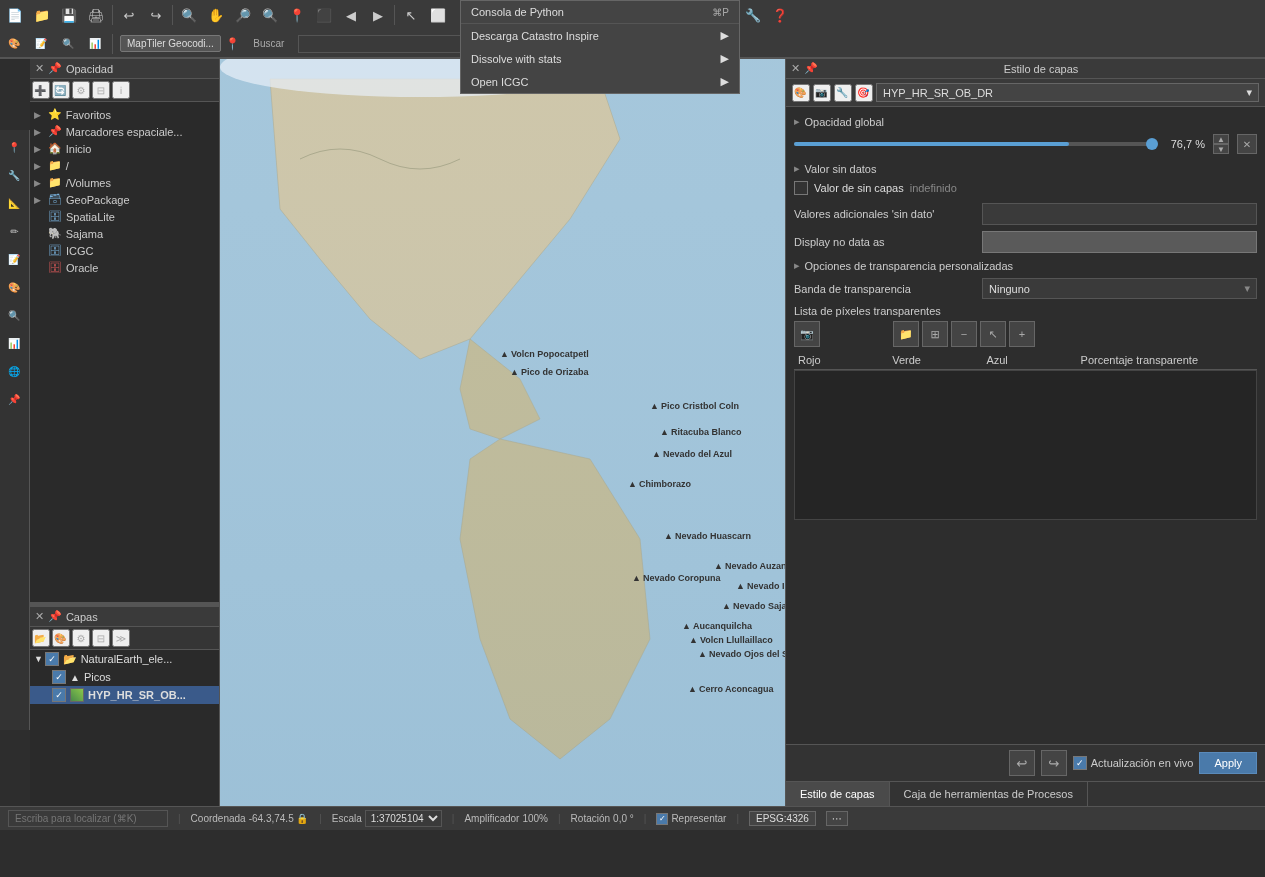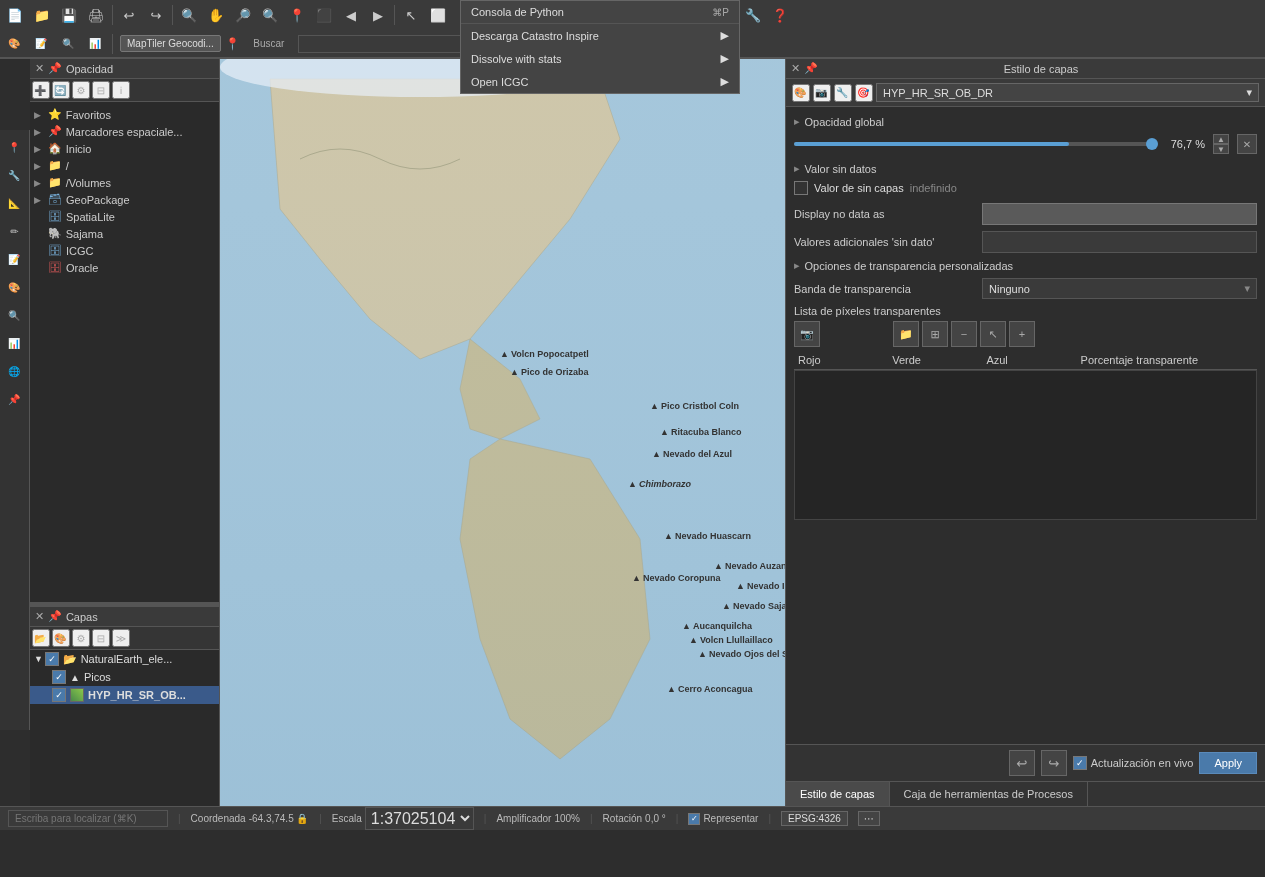--- a/index.html
+++ b/index.html
@@ -349,30 +349,30 @@
         </defs>
 
         <ellipse cx="200" cy="8" rx="200" ry="30" fill="#e8f0f8" opacity="0.7"></ellipse>
       </svg>
 
       <div class="map-label" style="left:280px; top:290px;">Volcn Popocatpetl</div>
       <div class="map-label" style="left:290px; top:308px;">Pico de Orizaba</div>
       <div class="map-label" style="left:430px; top:342px;">Pico Cristbol Coln</div>
       <div class="map-label" style="left:440px; top:368px;">Ritacuba Blanco</div>
       <div class="map-label" style="left:432px; top:390px;">Nevado del Azul</div>
-      <div class="map-label" style="left:408px; top:420px;font-style:italic;">Chimborazo</div>
+      <div class="map-label" style="left:408px; top:420px;">Chimborazo</div>
       <div class="map-label" style="left:444px; top:472px;">Nevado Huascarn</div>
       <div class="map-label" style="left:494px; top:502px;">Nevado Auzangate</div>
       <div class="map-label" style="left:412px; top:514px;">Nevado Coropuna</div>
       <div class="map-label" style="left:516px; top:522px;">Nevado Illimani</div>
       <div class="map-label" style="left:502px; top:542px;">Nevado Sajama</div>
       <div class="map-label" style="left:462px; top:562px;">Aucanquilcha</div>
       <div class="map-label" style="left:469px; top:576px;">Volcn Llullaillaco</div>
       <div class="map-label" style="left:478px; top:590px;">Nevado Ojos del Salado</div>
-      <div class="map-label" style="left:447px; top:625px;">Cerro Aconcagua</div>
+      <div class="map-label" style="left:468px; top:625px;">Cerro Aconcagua</div>
     </div>
   </div>
 
   <div class="right-panel">
     <div class="right-panel-header">
       <span style="color:#aaa; cursor:pointer;">✕</span>
       <span style="color:#aaa; cursor:pointer;">📌</span>
       <span class="right-panel-title">Estilo de capas</span>
     </div>
 
@@ -415,27 +415,27 @@
           <span>Valor sin datos</span>
         </div>
         <div class="nodata-row">
           <div class="checkbox-empty"></div>
           <span>Valor de sin capas</span>
           <span style="color:#888;">indefinido</span>
         </div>
       </div>
 
       <div class="prop-row">
+        <span class="prop-label">Valores adicionales 'sin dato'</span>
+        <input type="text" class="prop-input" value="" style="height: 22px;">
+      </div>
+
+      <div class="prop-row">
         <span class="prop-label">Display no data as</span>
         <div style="flex:1; height:22px; background:#5a5a5a; border:1px solid #777;"></div>
-      </div>
-
-      <div class="prop-row">
-        <span class="prop-label">Valores adicionales 'sin dato'</span>
-        <input type="text" class="prop-input" value="" style="height: 22px;">
       </div>
 
       <div class="section">
         <div class="section-header">
           <span style="color:#888;">▸</span>
           <span>Opciones de transparencia personalizadas</span>
         </div>
 
         <div class="prop-row">
           <span class="prop-label">Banda de transparencia</span>
@@ -491,21 +491,21 @@
   <input type="text" style="background: rgb(58, 58, 58); border: 1px solid rgb(85, 85, 85); color: rgb(221, 221, 221); padding: 2px 6px; font-size: 10px; width: 160px;" placeholder="Escriba para localizar (⌘K)">
   <span class="status-sep">|</span>
   <div class="status-item">
     <span>Coordenada</span>
     <span>-64.3,74.5</span>
     <span>🔒</span>
   </div>
   <span class="status-sep">|</span>
   <div class="status-item">
     <span>Escala</span>
-    <select style="background:#3a3a3a; border:1px solid #555; color:#ddd; font-size:16px; padding:1px;">
+    <select style="background:#3a3a3a; border:1px solid #555; color:#ddd; font-size:10px; padding:1px;">
       <option>1:37025104</option>
     </select>
   </div>
   <span class="status-sep">|</span>
   <div class="status-item">
     <span>Amplificador</span>
     <span>100%</span>
   </div>
   <span class="status-sep">|</span>
   <div class="status-item">

